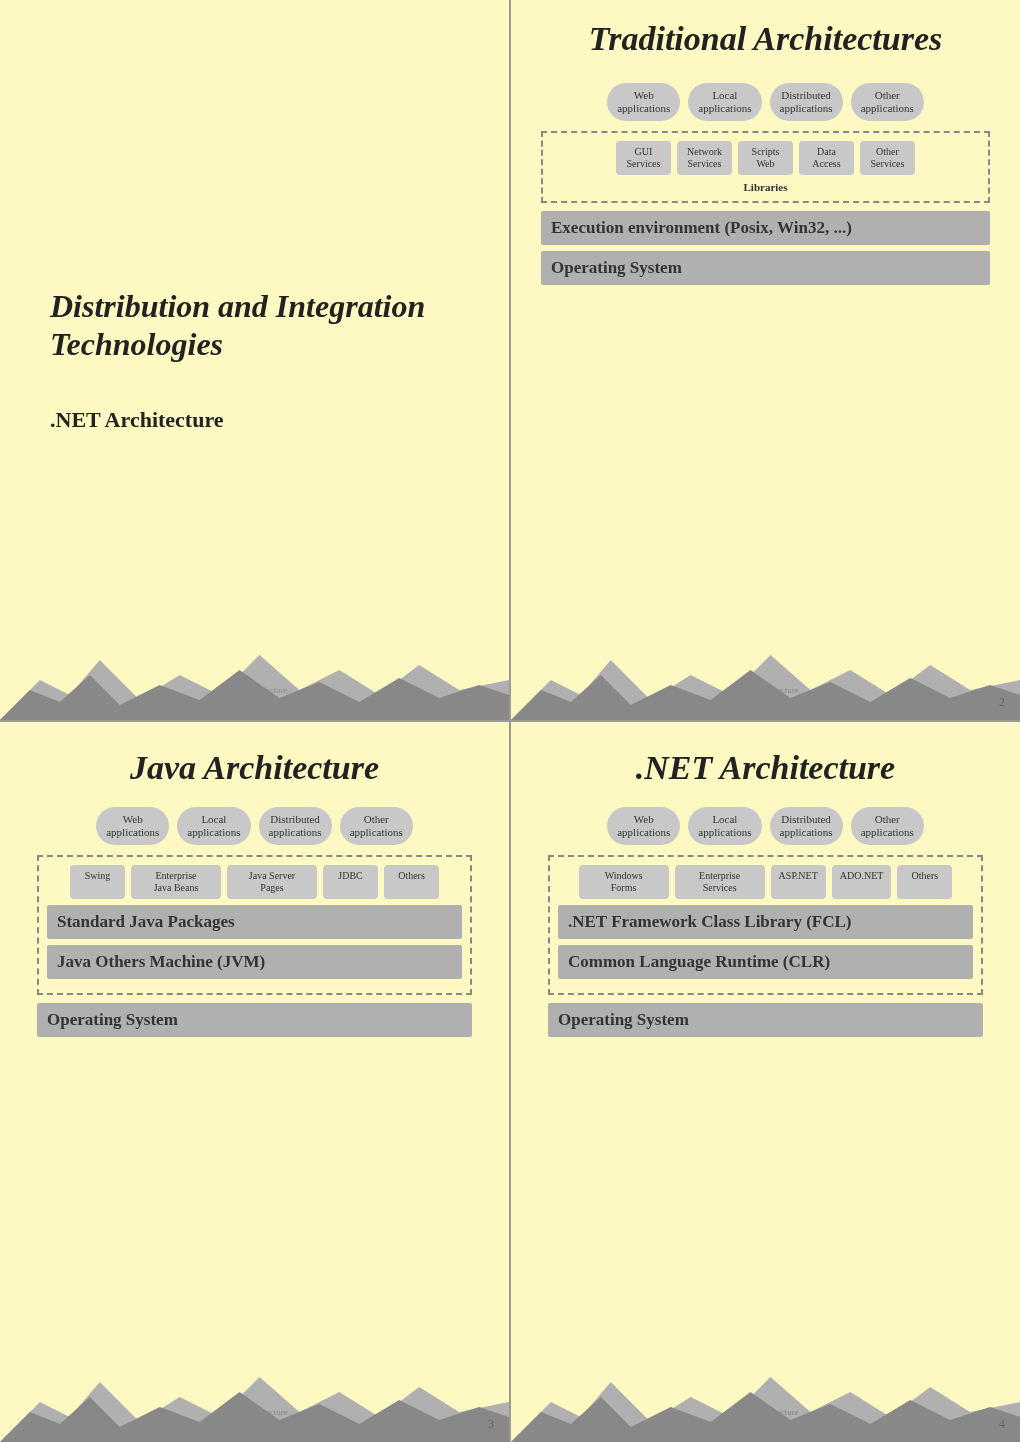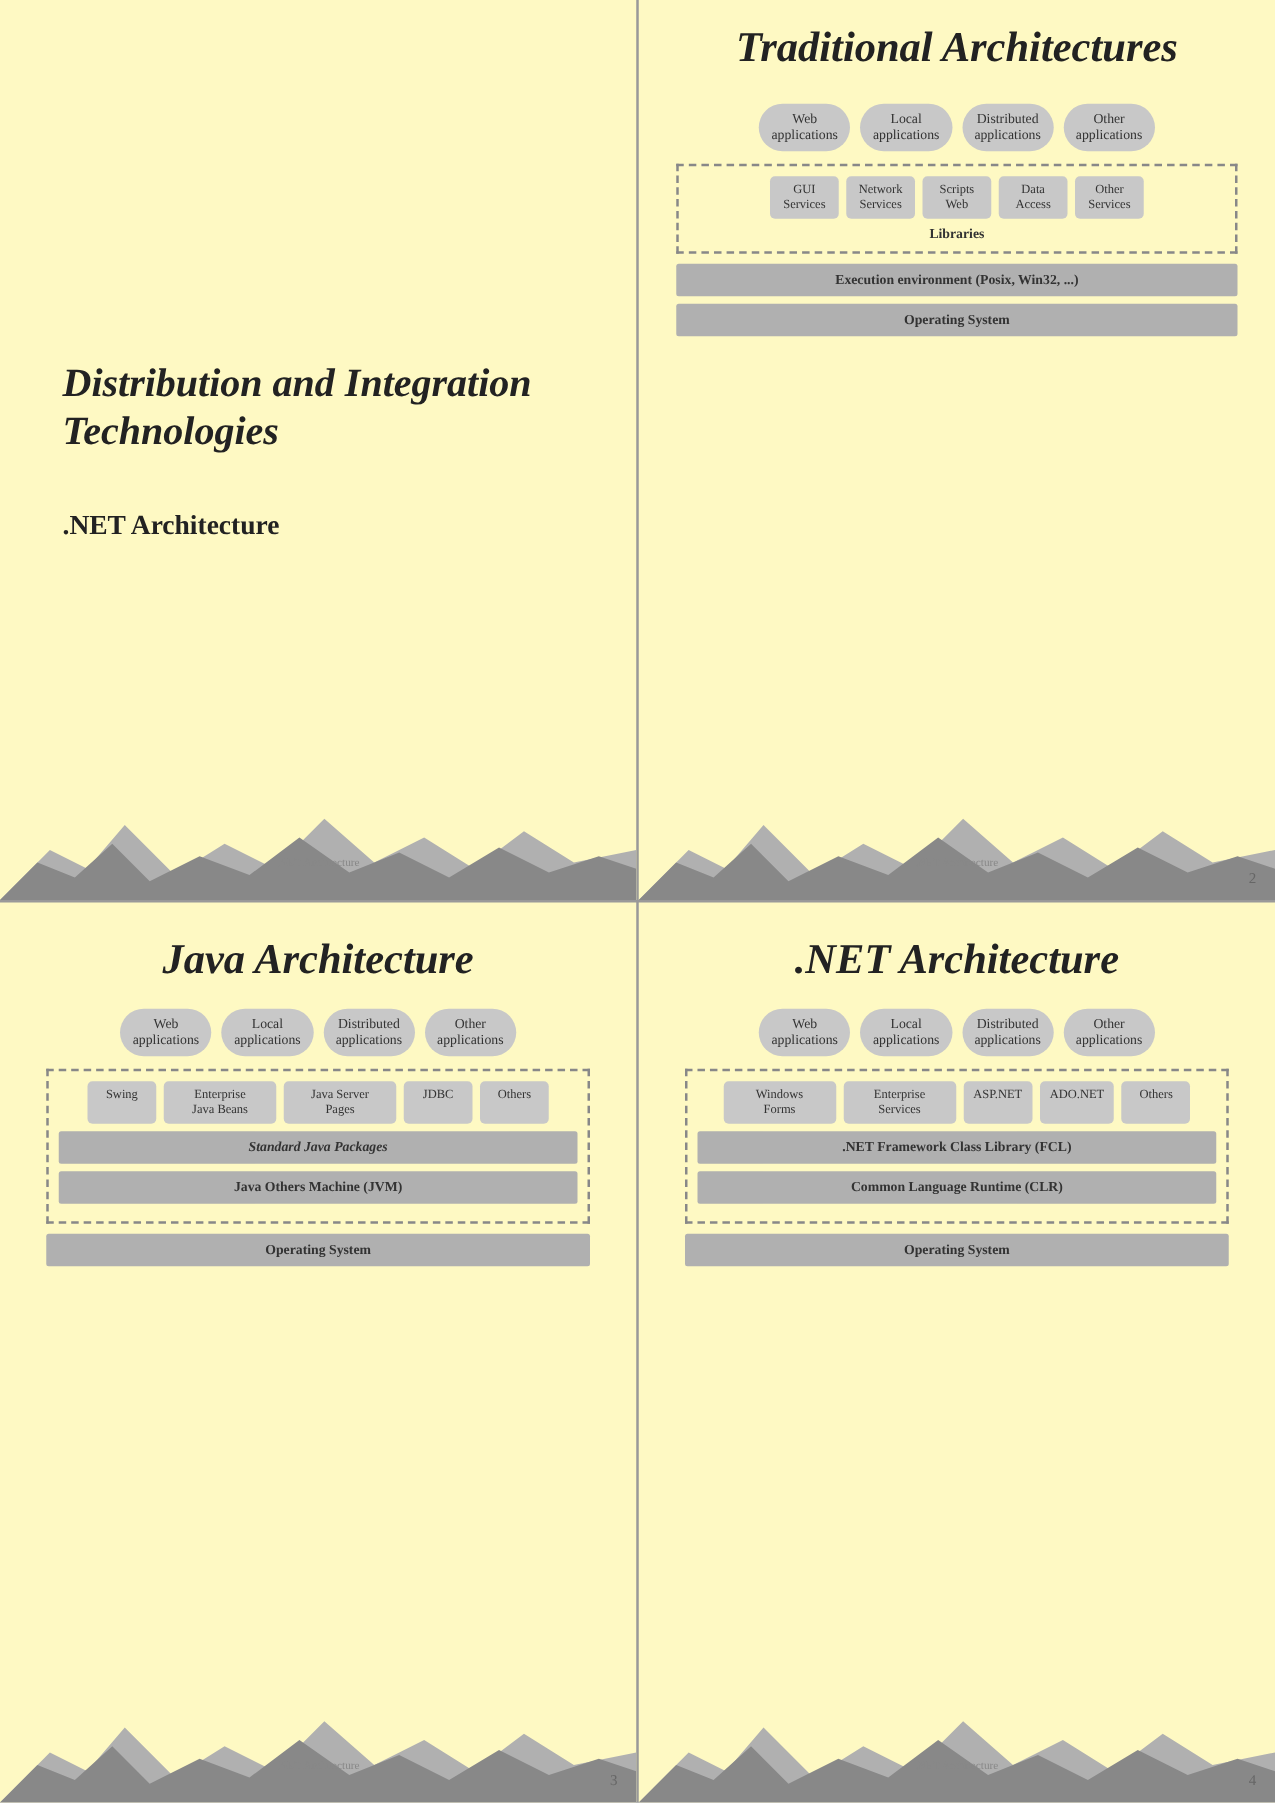--- a/index.html
+++ b/index.html
@@ -114,22 +114,22 @@
       font-size: 11px;
       font-weight: bold;
       color: #333;
       margin-top: 4px;
     }
 
     
     .solid-bar {
       background: #b0b0b0;
       padding: 7px 10px;
-      font-size: 11px;
-      text-align: center;
+      font-size: 17px;
+      text-align: left;
       color: #333;
       font-weight: bold;
       margin-bottom: 6px;
       border-radius: 2px;
     }
 
     
     .mountain-area {
       position: absolute;
       bottom: 0;
@@ -230,21 +230,21 @@
       </div>
 
       <div class="dashed-box">
         <div class="inner-row">
           <div class="inner-cell">Swing</div>
           <div class="inner-cell inner-cell-wide">Enterprise<br>Java Beans</div>
           <div class="inner-cell inner-cell-wide">Java Server<br>Pages</div>
           <div class="inner-cell">JDBC</div>
           <div class="inner-cell">Others</div>
         </div>
-        <div class="solid-bar" style="margin-top:6px;font-style:italic;">Standard Java Packages</div>
+        <div class="solid-bar" style="margin-top:6px;">Standard Java Packages</div>
         <div class="solid-bar">Java Others Machine (JVM)</div>
       </div>
       <div class="solid-bar">Operating System</div>
     </div>
 
     <div class="mountain-area">
       <svg width="100%" height="80" viewBox="0 0 510 80" preserveAspectRatio="none">
         <polygon points="0,80 40,40 70,55 100,20 140,60 180,35 220,55 260,15 300,50 340,30 380,55 420,25 460,50 510,40 510,80" fill="#b0b0b0"></polygon>
         <polygon points="0,80 30,50 60,62 90,35 120,65 160,45 200,60 240,30 280,58 320,42 360,62 400,38 440,58 480,45 510,55 510,80" fill="#888"></polygon>
       </svg>

